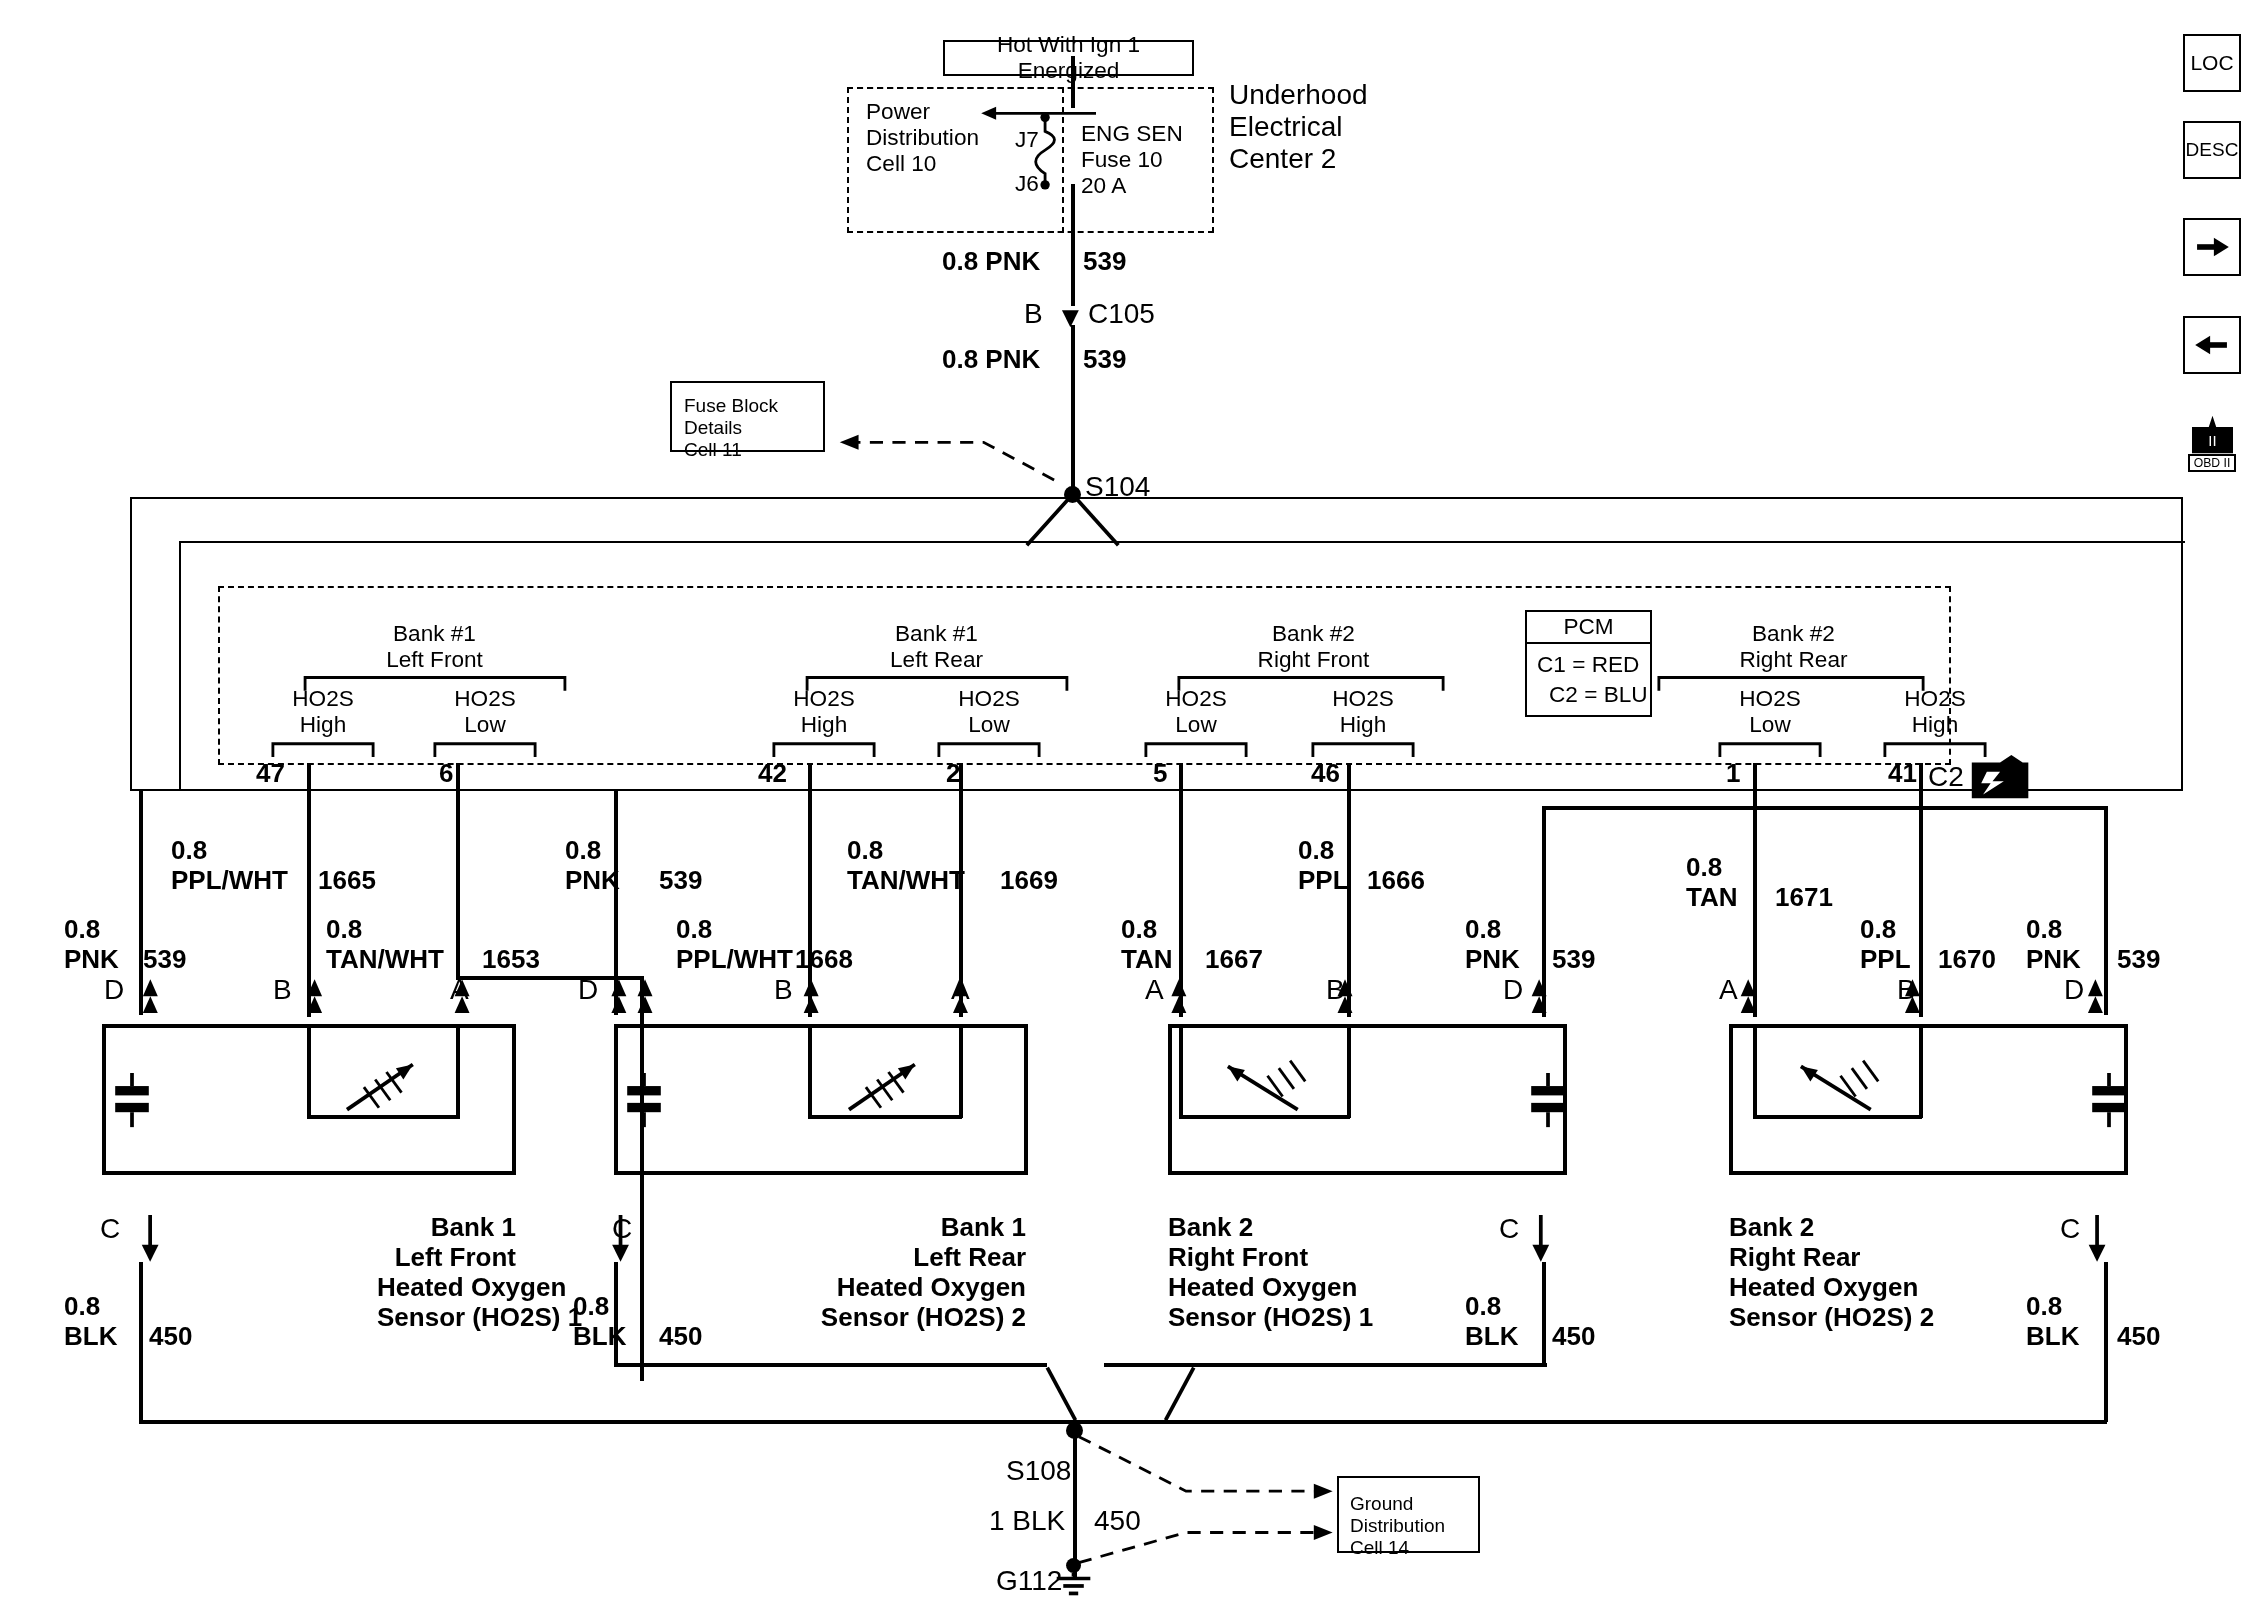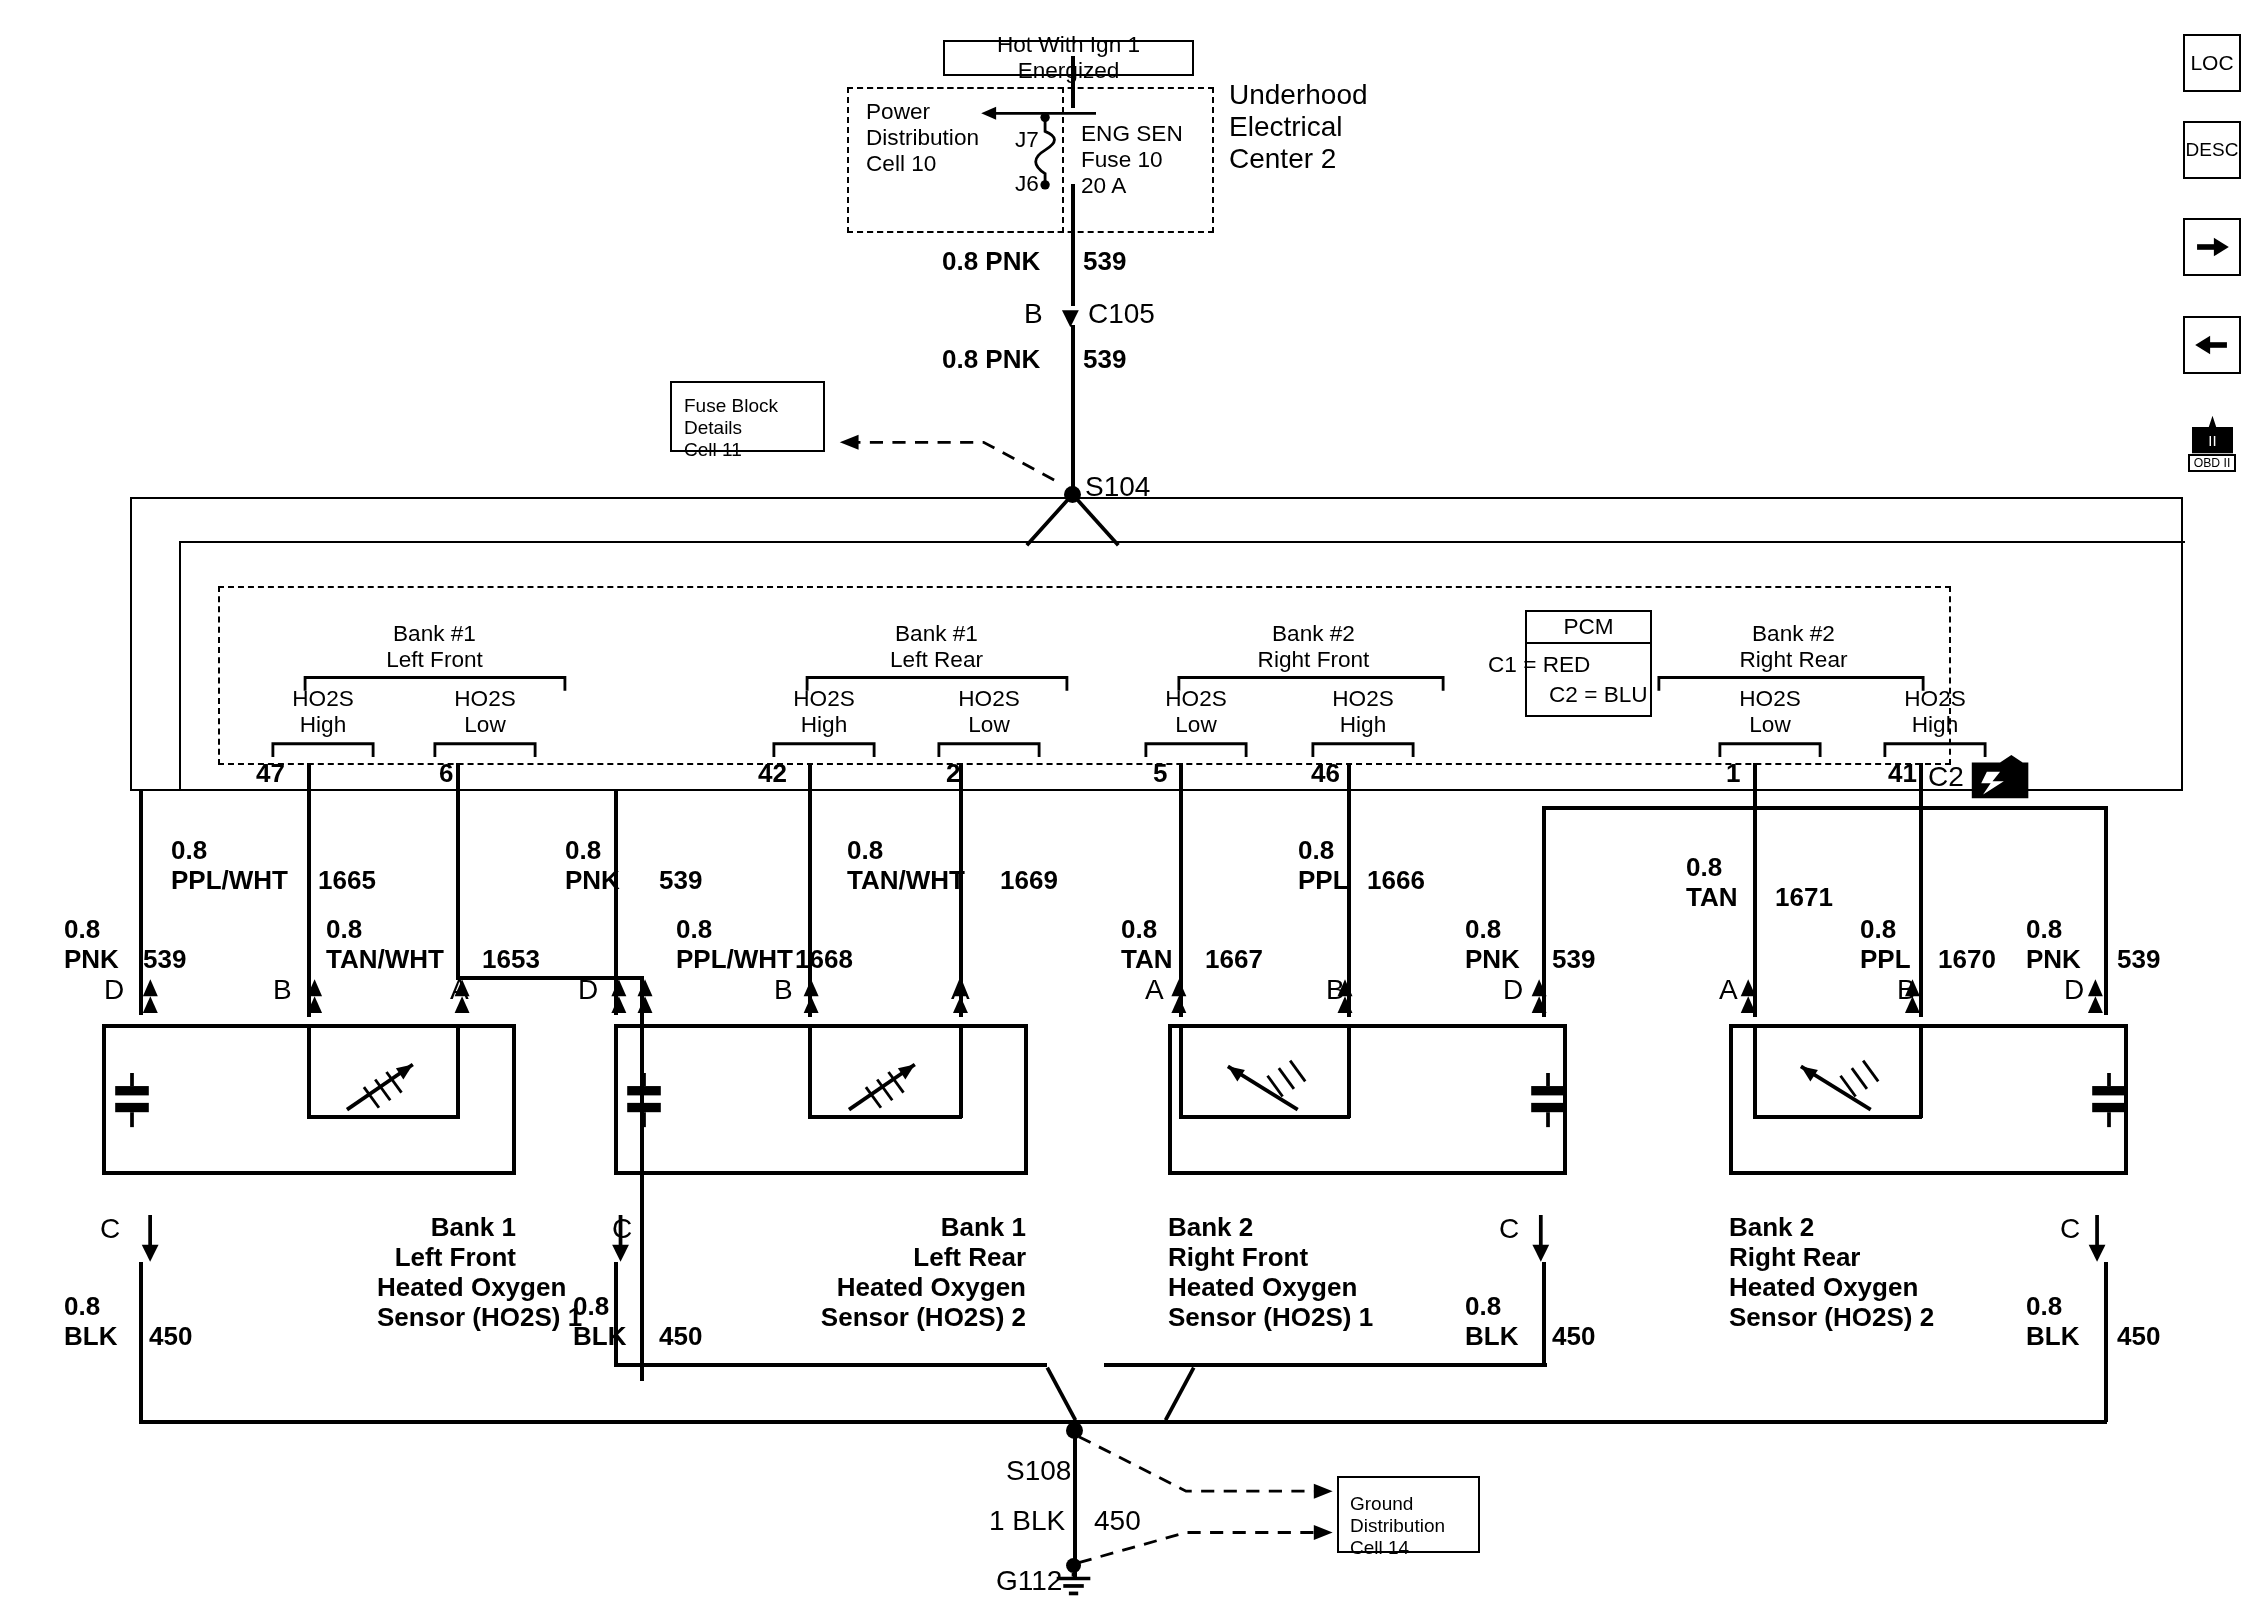--- a/index.html
+++ b/index.html
@@ -78,21 +78,21 @@
 
   <svg style="left:1017px;top:493px;width:113px;height:56px;" viewBox="0 0 120 60" width="113" height="56">
     <path d="M10 56 L55 6 L58 6" fill="none" stroke="#000" stroke-width="4"></path>
     <path d="M108 56 L63 6" fill="none" stroke="#000" stroke-width="4"></path>
   </svg>
 
   <div class="box" style="left:1525px;top:610px;width:127px;height:34px;display:flex;align-items:center;justify-content:center;">
       <span class="md">PCM</span>
     </div>
   <div class="box" style="left:1525px;top:644px;width:127px;height:73px;border-top:none;"></div>
-  <div class="lbl md" style="left:1488px;top:652px;"><span>C1 = RED</span></div>
+  <div class="lbl md" style="left:1537px;top:652px;"><span>C1 = RED</span></div>
   <div class="lbl md" style="left:1537px;top:682px;margin-left:12px;"><span>C2 = BLU</span></div>
 
   <svg style="left:1968px;top:753px;width:66px;height:49px;" viewBox="0 0 70 52" width="66" height="49">
     <polygon points="4,48 4,10 34,10 46,2 58,10 64,10 64,48" fill="#000"></polygon>
     <path d="M20 20 L34 20 L26 30 L38 30 L16 44 L24 32 L14 32 Z" fill="#fff"></path>
   </svg>
   <div class="lbl xl" style="left:1928px;top:761px;"><span>C2</span></div>
 
   <div class="lbl md" style="left:350px;top:621px;text-align:center;width:169px;"><span>Bank #1</span><br><span>Left Front</span></div>
   <svg style="left:303px;top:670px;width:264px;height:22.6px;" viewBox="0 0 280 24" width="264" height="22.6">

